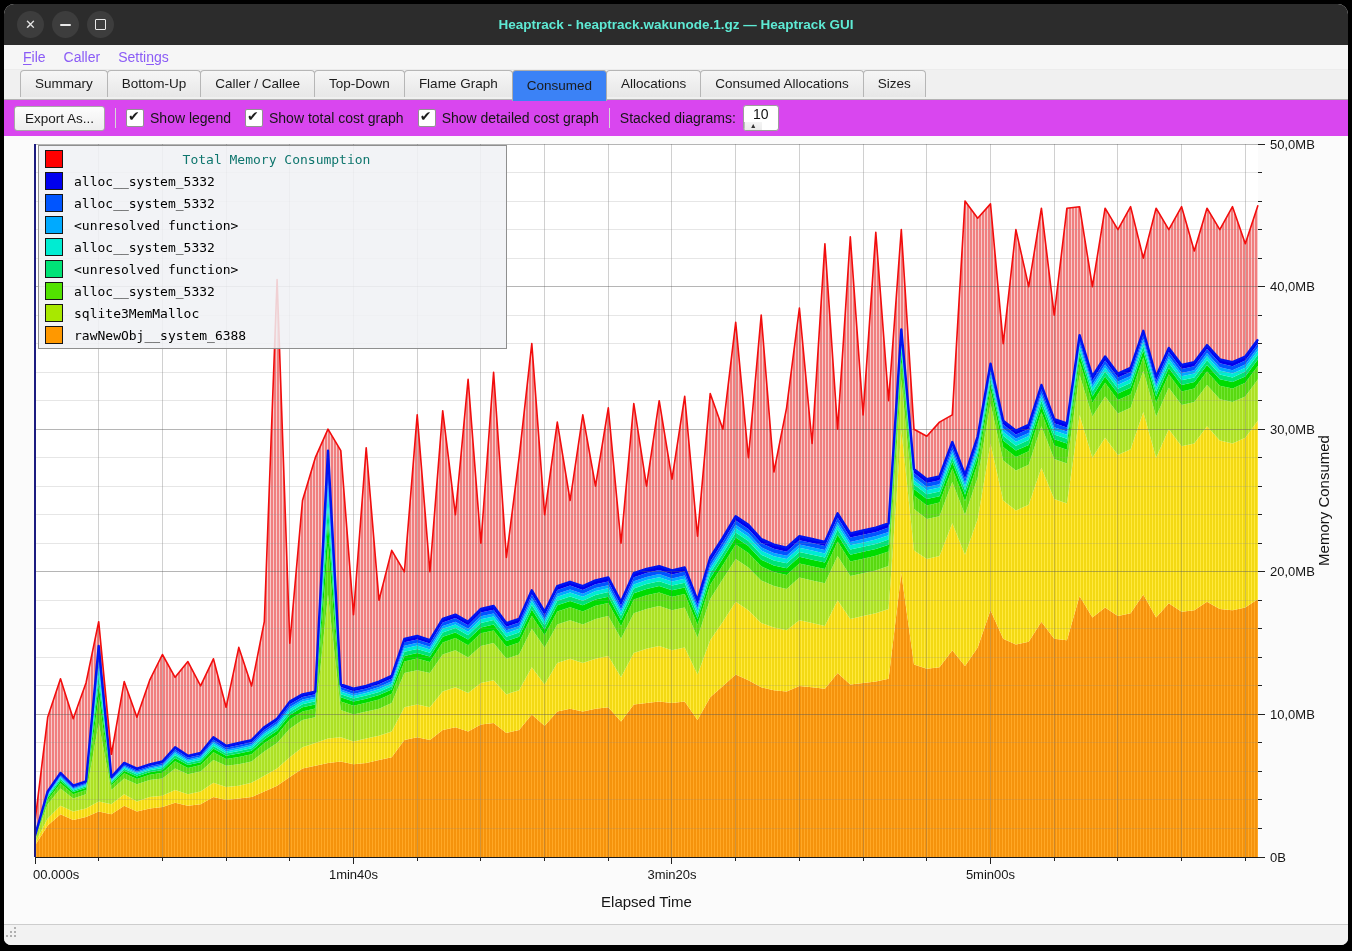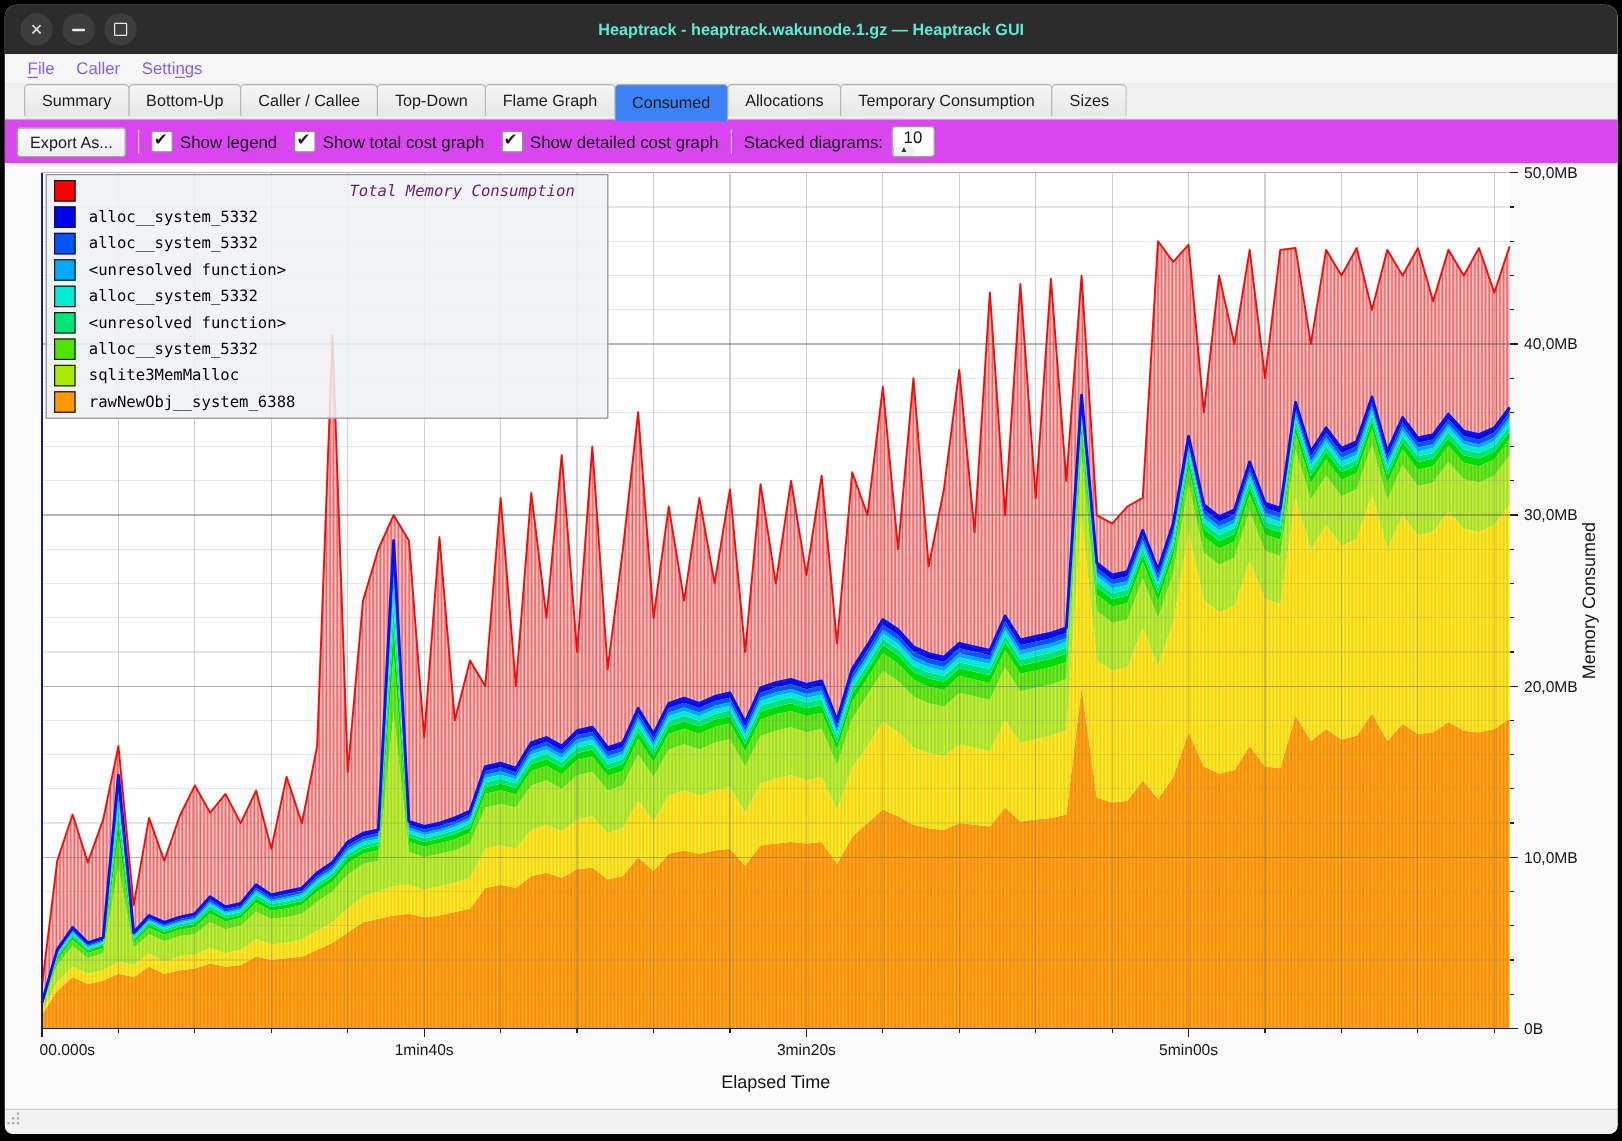--- a/index.html
+++ b/index.html
@@ -38,21 +38,21 @@
   .spin-btns{width:17px;border-left:1px solid #bdbdbd;background:linear-gradient(#f4f4f4,#e4e4e4);display:flex;flex-direction:column;}
   .spin-btns div{flex:1;display:flex;align-items:center;justify-content:center;font-size:7px;color:#333;cursor:default;}
   
   .chartwrap{flex:1 1 auto;position:relative;background:#fbfbfb;}
   svg{position:absolute;left:0;top:0;}
   svg text{font-family:"Liberation Sans",sans-serif;fill:#151515;}
   .legend{position:absolute;left:34px;top:9px;width:467px;background:rgba(240,241,245,0.86);
     border:1px solid #8f8f8f;padding:2px 0;z-index:5;}
   .lg-row{display:flex;align-items:center;height:22px;padding-left:6px;font-family:"DejaVu Sans Mono",monospace;font-size:13px;color:#000;}
   .lg-swatch{width:16px;height:16px;border:1px solid #161616;margin-right:11px;flex:0 0 auto;}
-  .lg-row.title .lg-label{flex:1;text-align:right;color:#701a75;margin-right:27px;font-style:italic;}
+  .lg-row.title .lg-label{flex:1;text-align:center;color:#0f766e;margin-right:27px;}
   
   .statusbar{height:20px;background:#f2f2f2;border-top:1px solid #cdcdcd;flex:0 0 auto;position:relative;}
   .grip{position:absolute;right:4px;bottom:3px;width:13px;height:13px;}
 </style>
 </head>
 <body>
 
 <div class="window">
 
   <div class="titlebar">
@@ -77,21 +77,21 @@
     </div>
 
   <div class="tabbar" id="tabbar">
       <div class="tab">Summary</div>
       <div class="tab">Bottom-Up</div>
       <div class="tab">Caller / Callee</div>
       <div class="tab">Top-Down</div>
       <div class="tab">Flame Graph</div>
       <div class="tab active">Consumed</div>
       <div class="tab">Allocations</div>
-      <div class="tab">Temporary Consumption</div>
+      <div class="tab">Consumed Allocations</div>
       <div class="tab">Sizes</div>
     </div>
 
   <div class="toolbar">
     <button class="btn">Export As...</button>
     <div class="tb-sep"></div>
     <span id="cb-container" style="display:flex;align-items:center;gap:14px;">
         <div class="checkbox">
           <span class="cb-box">
             <span class="chk">✔</span>

